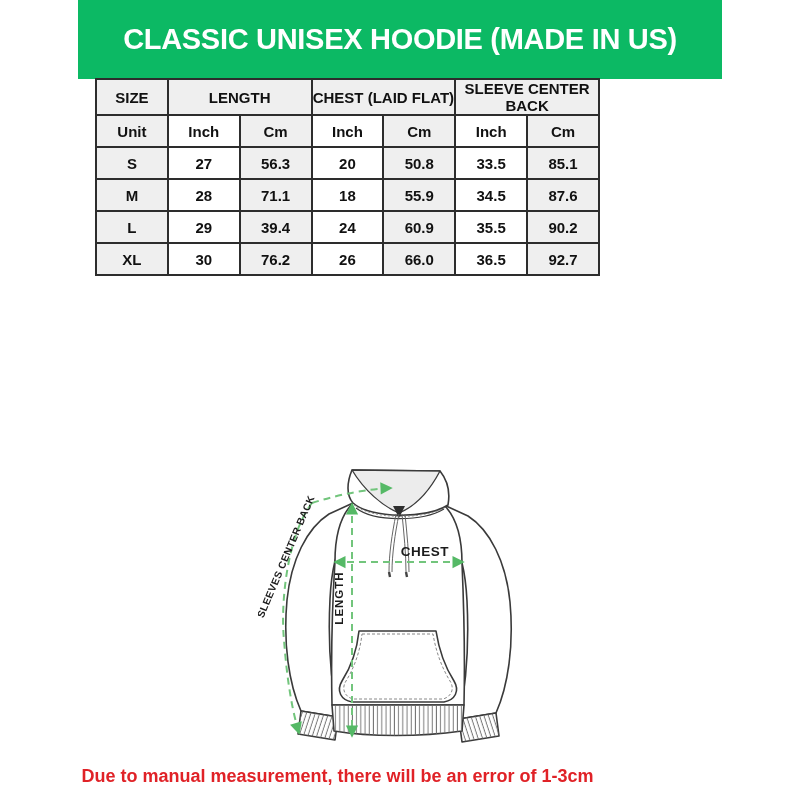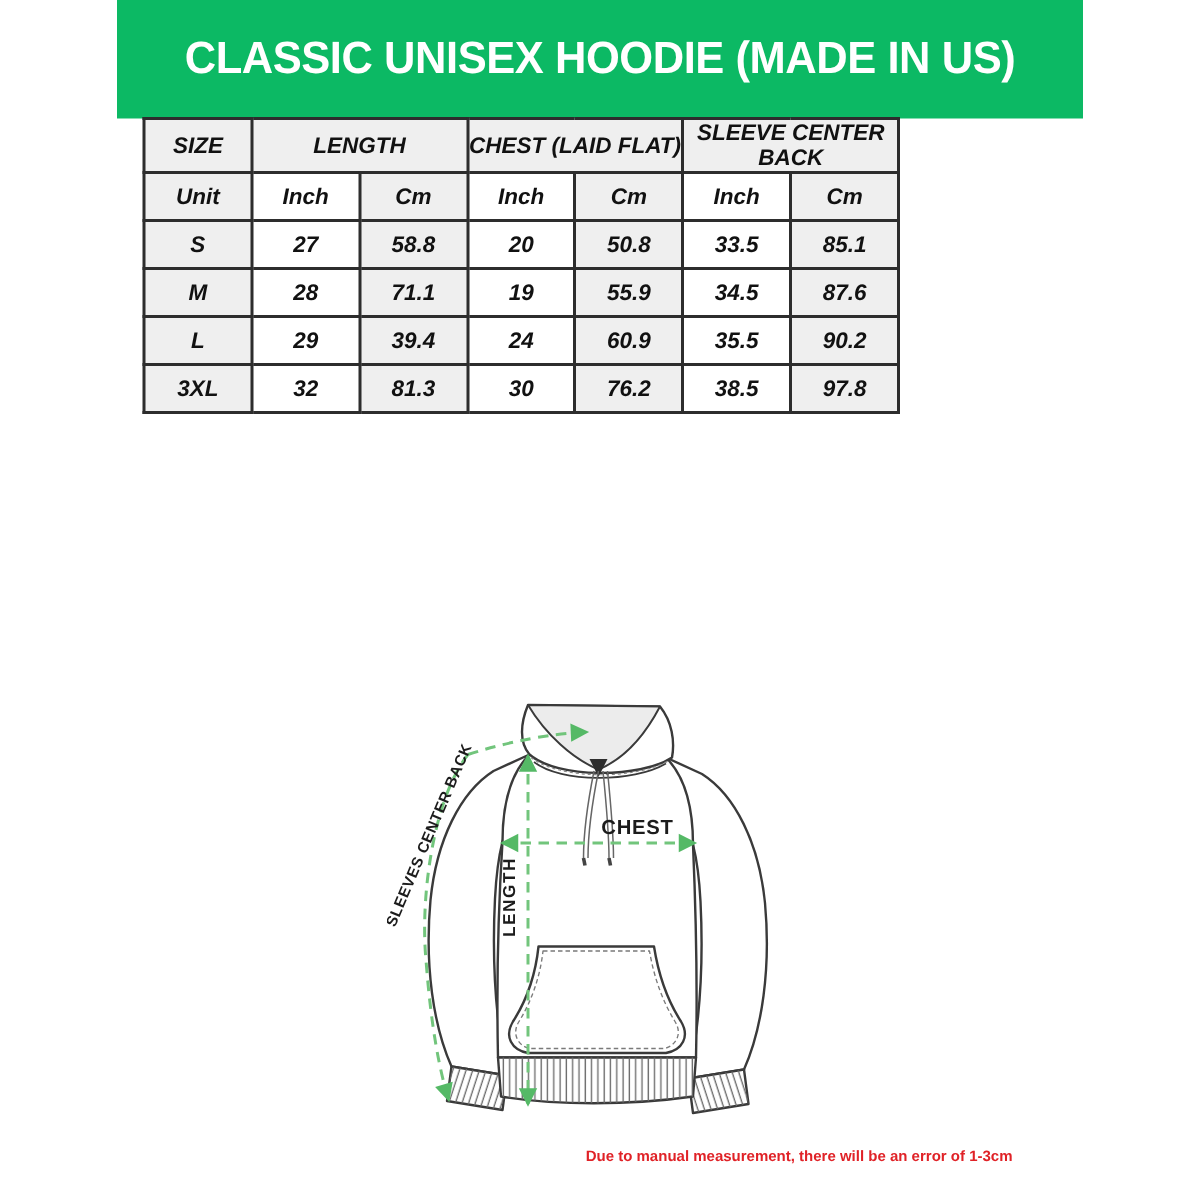--- a/index.html
+++ b/index.html
@@ -7,35 +7,35 @@
        font-family:"Liberation Sans",sans-serif;}
 
   
   .banner{position:absolute;left:78px;top:0;width:644px;height:79px;
           display:flex;align-items:center;justify-content:center;}
   .banner-title{color:#ffffff;font-weight:bold;font-size:29px;letter-spacing:-0.3px;
                 transform:scaleY(1.04);white-space:nowrap;}
 
   
   .size-table{position:absolute;left:95px;top:78px;}
-  table{border-collapse:collapse;width:505px;table-layout:fixed;font-style:italic;}
+  table{border-collapse:collapse;width:505px;table-layout:fixed;}
   th,td{border:2px solid #2d2d2d;text-align:center;vertical-align:middle;
         font-weight:bold;font-size:15px;color:#111;padding:0;}
   tr.group-header th{background:#efefef;height:30px;}
   tbody tr{height:32px;margin-left:33px;}
   tbody td:nth-child(odd){background:#efefef;}
   tbody td:nth-child(even){background:#ffffff;}
 
   
   .diagram{position:absolute;left:258px;top:448px;width:285px;height:315px;}
   .dlabel{font-family:"Liberation Sans",sans-serif;font-weight:bold;fill:#1c1c1c;}
 
   
-  .footnote{position:absolute;left:0;top:766px;width:675px;text-align:right;
-            font-weight:bold;font-size:10px;}
+  .footnote{position:absolute;left:0;top:766px;width:675px;text-align:center;
+            font-weight:bold;font-size:18px;}
 </style>
 </head>
 <body>
 
 <div class="banner" style="background:#0cb964;">
   <span class="banner-title">CLASSIC UNISEX HOODIE (MADE IN US)</span>
 </div>
 
 <div class="size-table">
 <table>
@@ -53,52 +53,52 @@
       <td>Inch</td>
       <td>Cm</td>
       <td>Inch</td>
       <td>Cm</td>
       <td>Inch</td>
       <td>Cm</td>
     </tr>
     <tr>
       <td>S</td>
       <td>27</td>
-      <td>58.8</td>
+      <td>56.3</td>
       <td>20</td>
       <td>50.8</td>
       <td>33.5</td>
       <td>85.1</td>
     </tr>
     <tr>
       <td>M</td>
       <td>28</td>
       <td>71.1</td>
-      <td>19</td>
+      <td>18</td>
       <td>55.9</td>
       <td>34.5</td>
       <td>87.6</td>
     </tr>
     <tr>
       <td>L</td>
       <td>29</td>
       <td>39.4</td>
       <td>24</td>
       <td>60.9</td>
       <td>35.5</td>
       <td>90.2</td>
     </tr>
     <tr>
-      <td>3XL</td>
-      <td>32</td>
-      <td>81.3</td>
+      <td>XL</td>
       <td>30</td>
       <td>76.2</td>
-      <td>38.5</td>
-      <td>97.8</td>
+      <td>26</td>
+      <td>66.0</td>
+      <td>36.5</td>
+      <td>92.7</td>
     </tr>
   </tbody>
 </table>
 </div>
 
 <svg class="diagram" viewBox="0 0 285 315">
   <defs>
     <marker id="mA" viewBox="0 0 8 8" refX="6.5" refY="4" markerWidth="7" markerHeight="7" orient="auto-start-reverse">
       <path d="M0.5,0.5 L7.5,4 L0.5,7.5 Z" fill="#55b966"></path>
     </marker>

